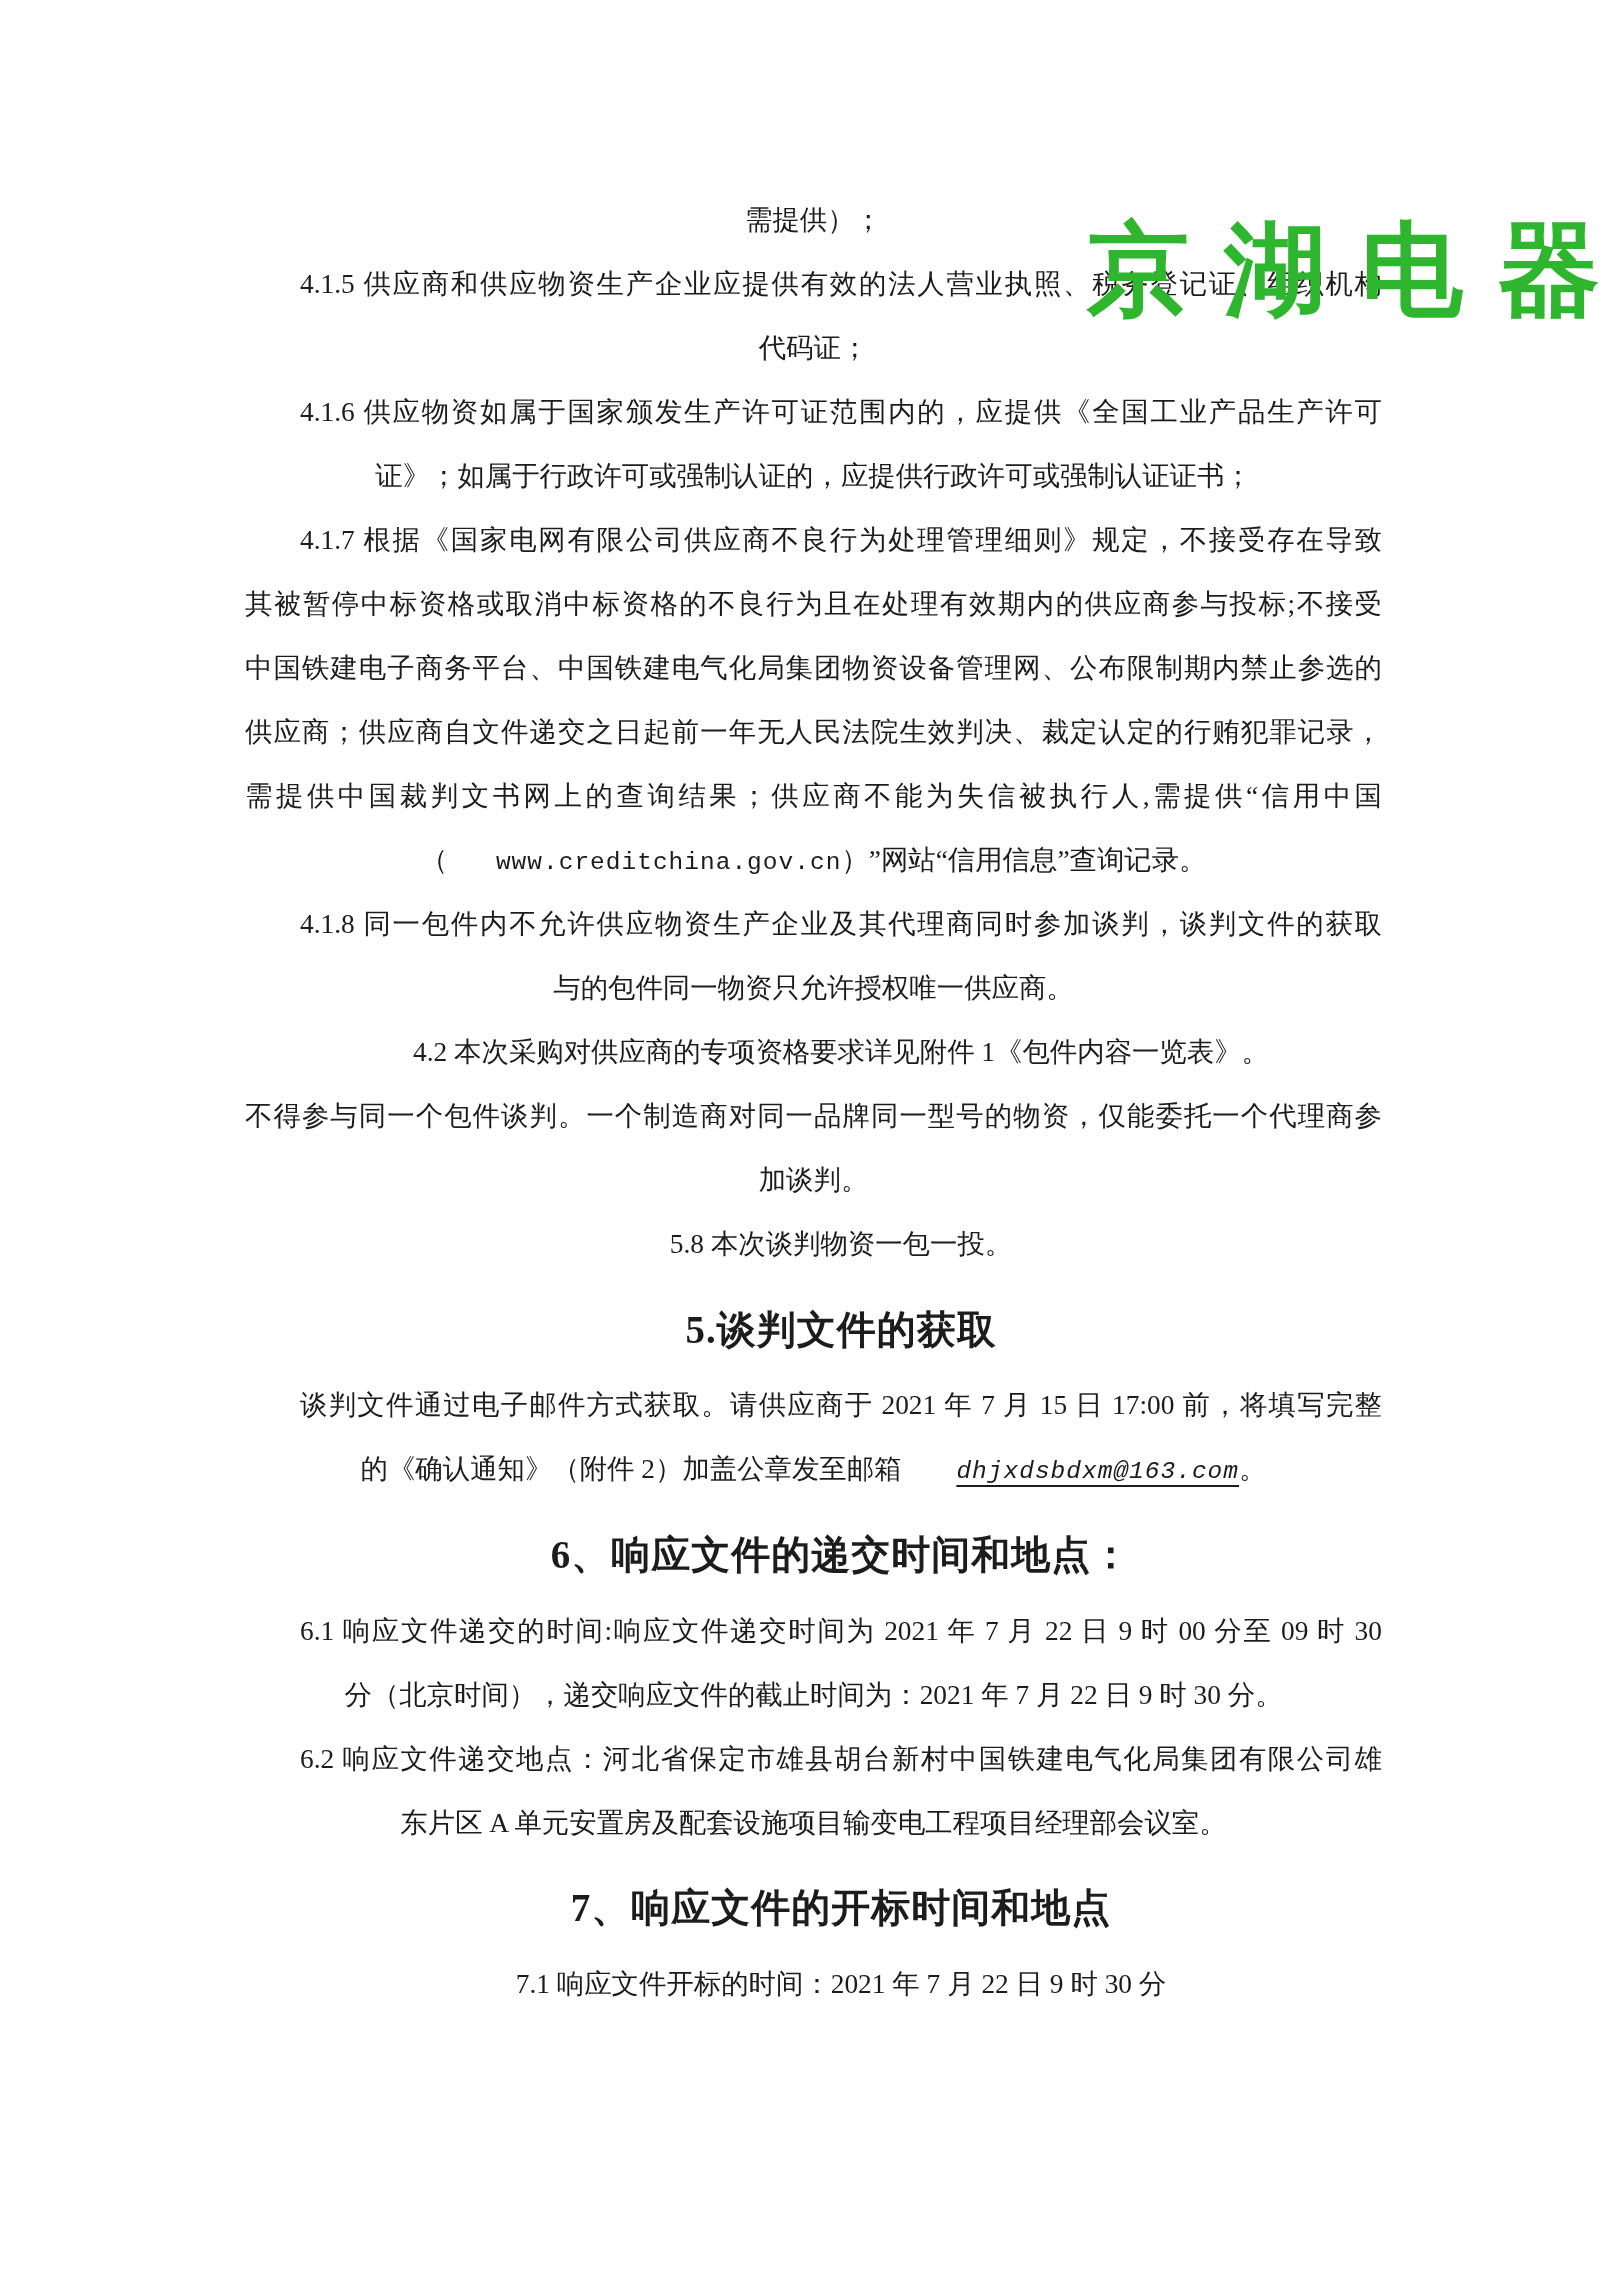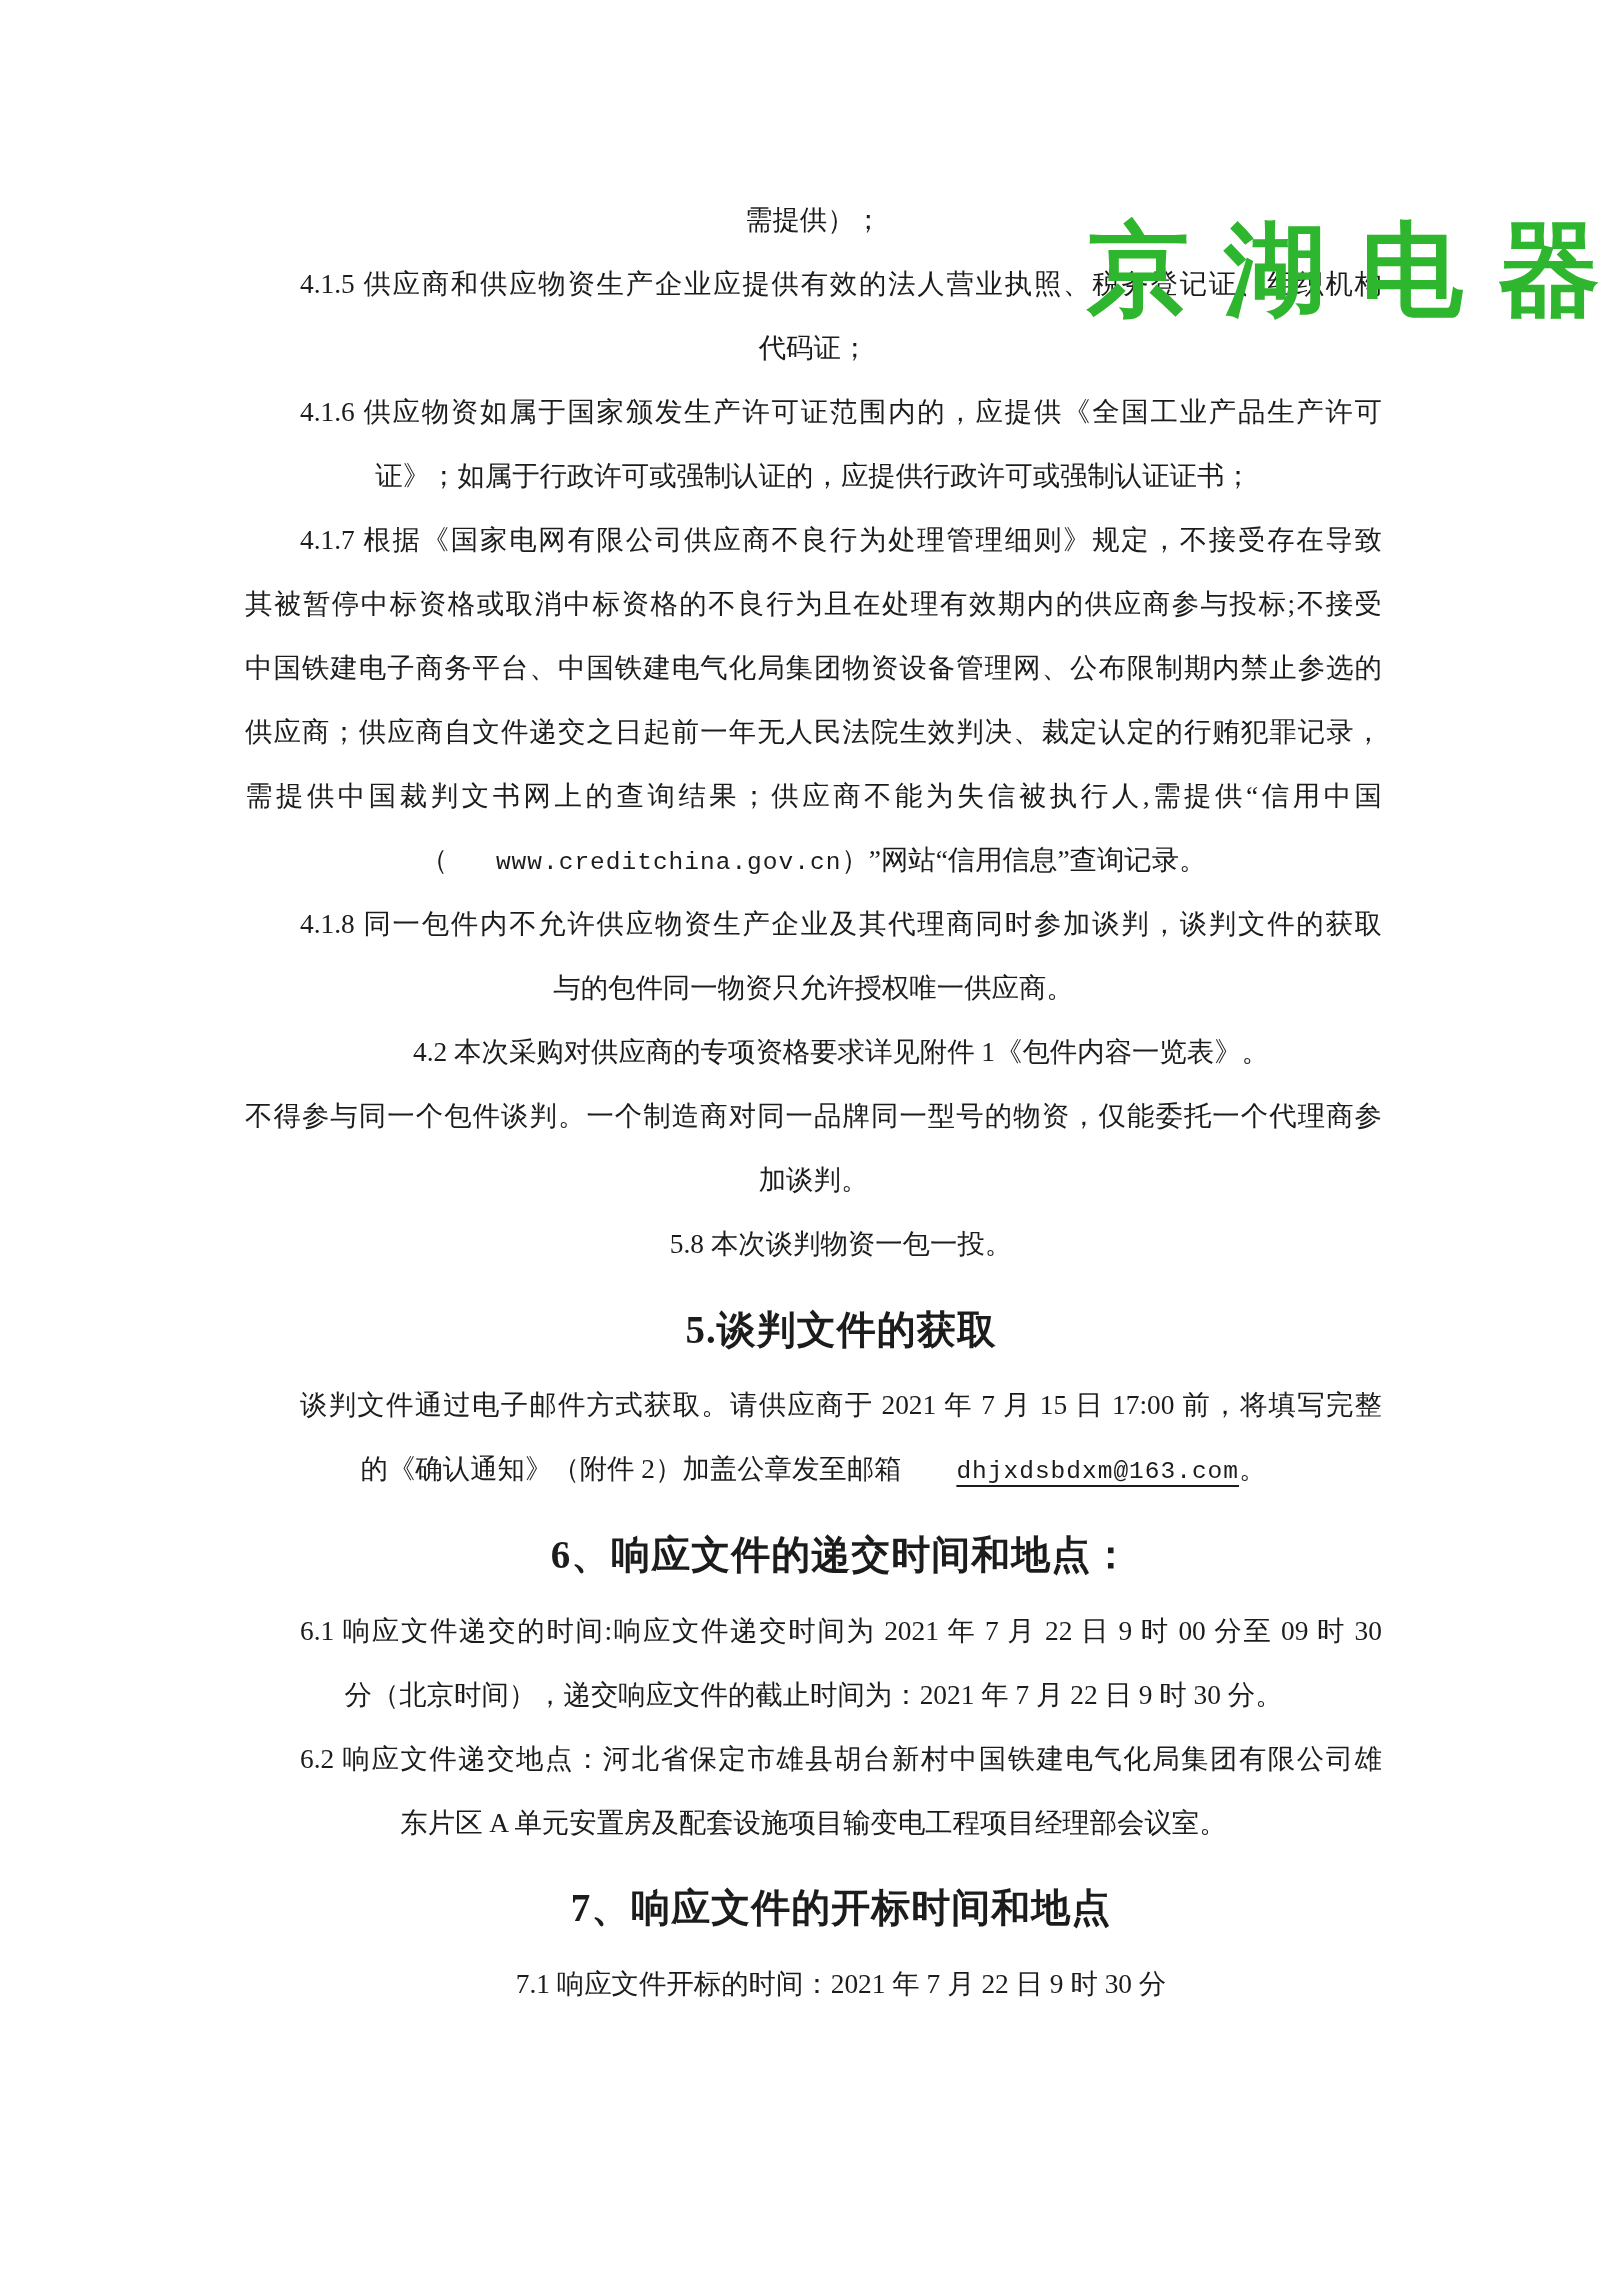--- a/index.html
+++ b/index.html
@@ -52,20 +52,21 @@
   .seg-mono {
     font-family: "Liberation Mono", "DejaVu Sans Mono", monospace;
     font-size: 24.5px;
     letter-spacing: 1px;
     margin-left: 48px;
   }
   .seg-underline {
     text-decoration: underline;
     text-decoration-thickness: 2px;
     text-underline-offset: 6.9px;
+    font-style: italic;
   }
   .watermark {
     position: absolute;
     left: 1061px;
     top: 214px;
     font-family: "Liberation Sans", "DejaVu Sans", sans-serif;
     font-weight: 900;
     font-size: 102px;
     line-height: 1.1;
     letter-spacing: 35px;

